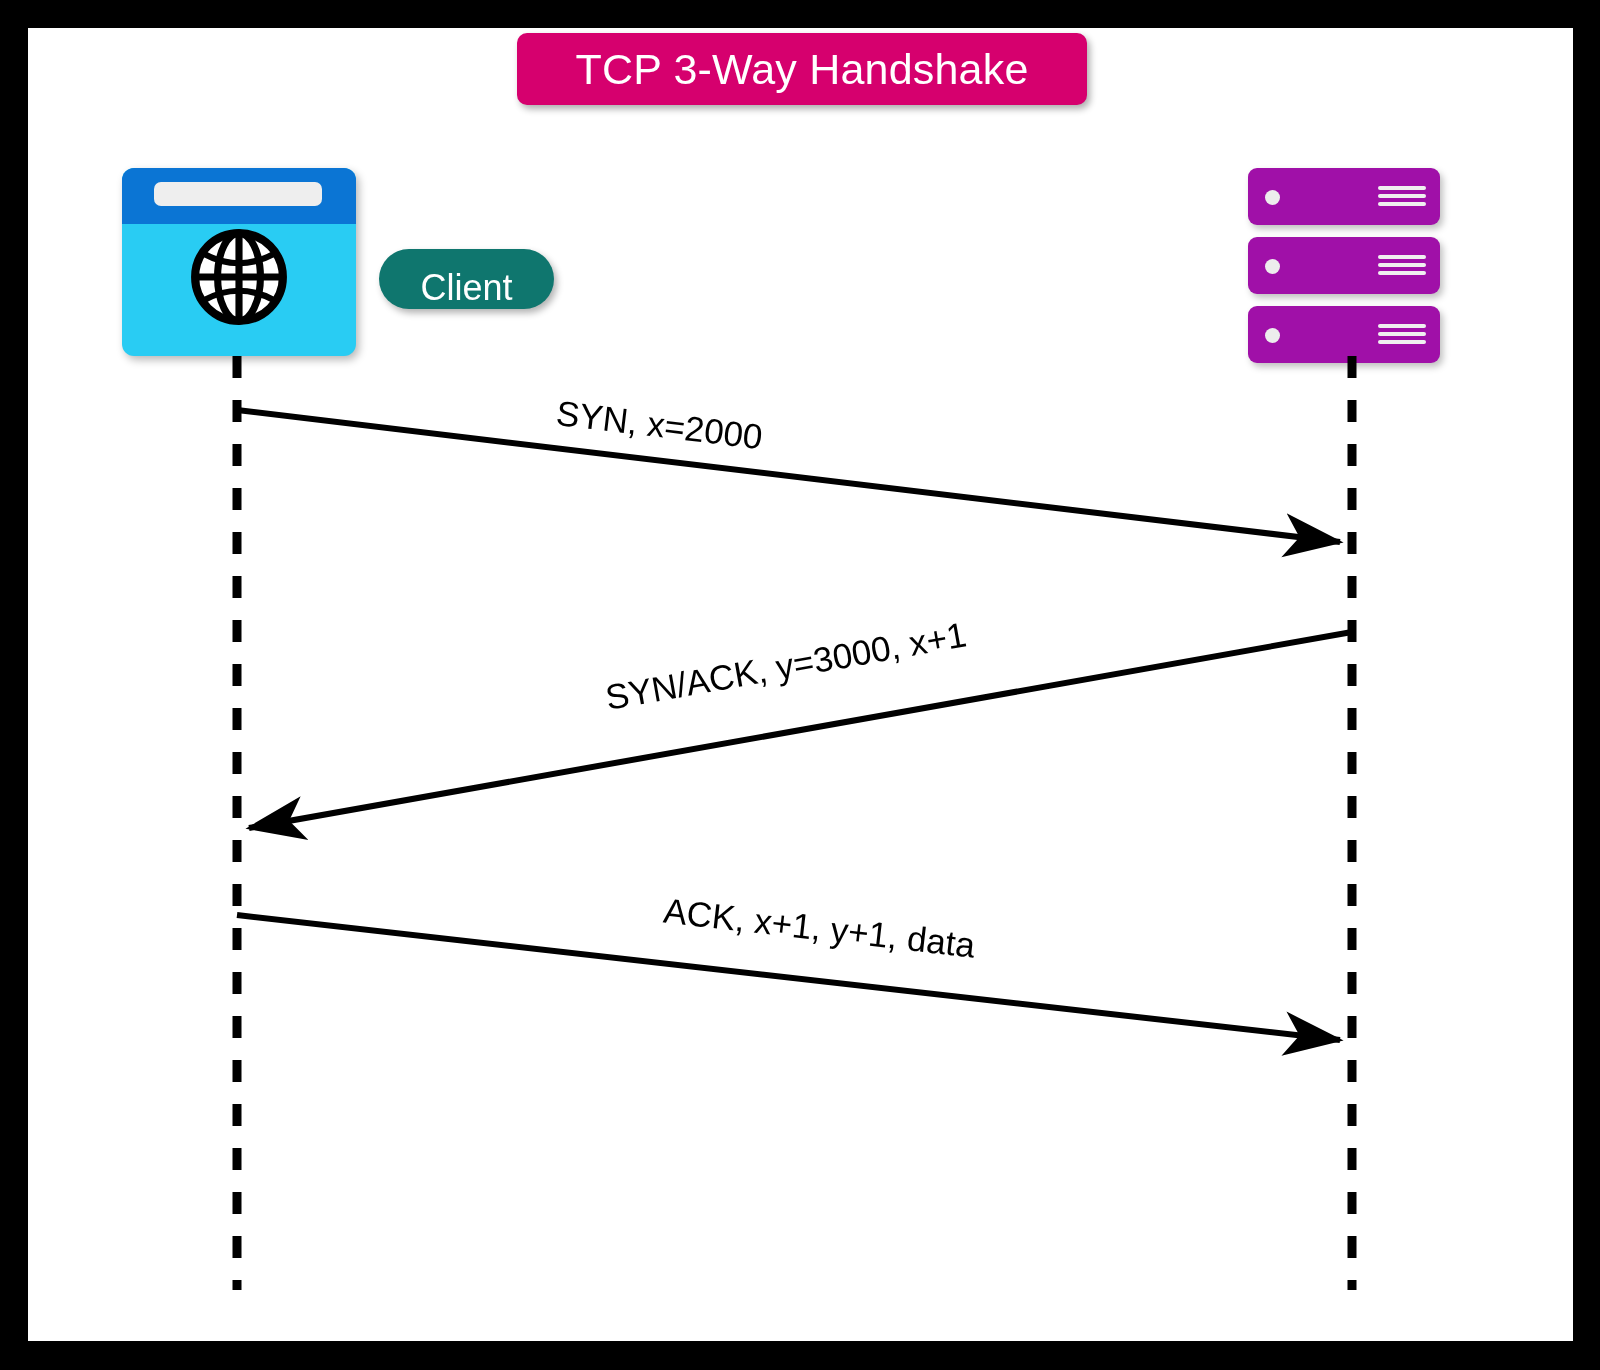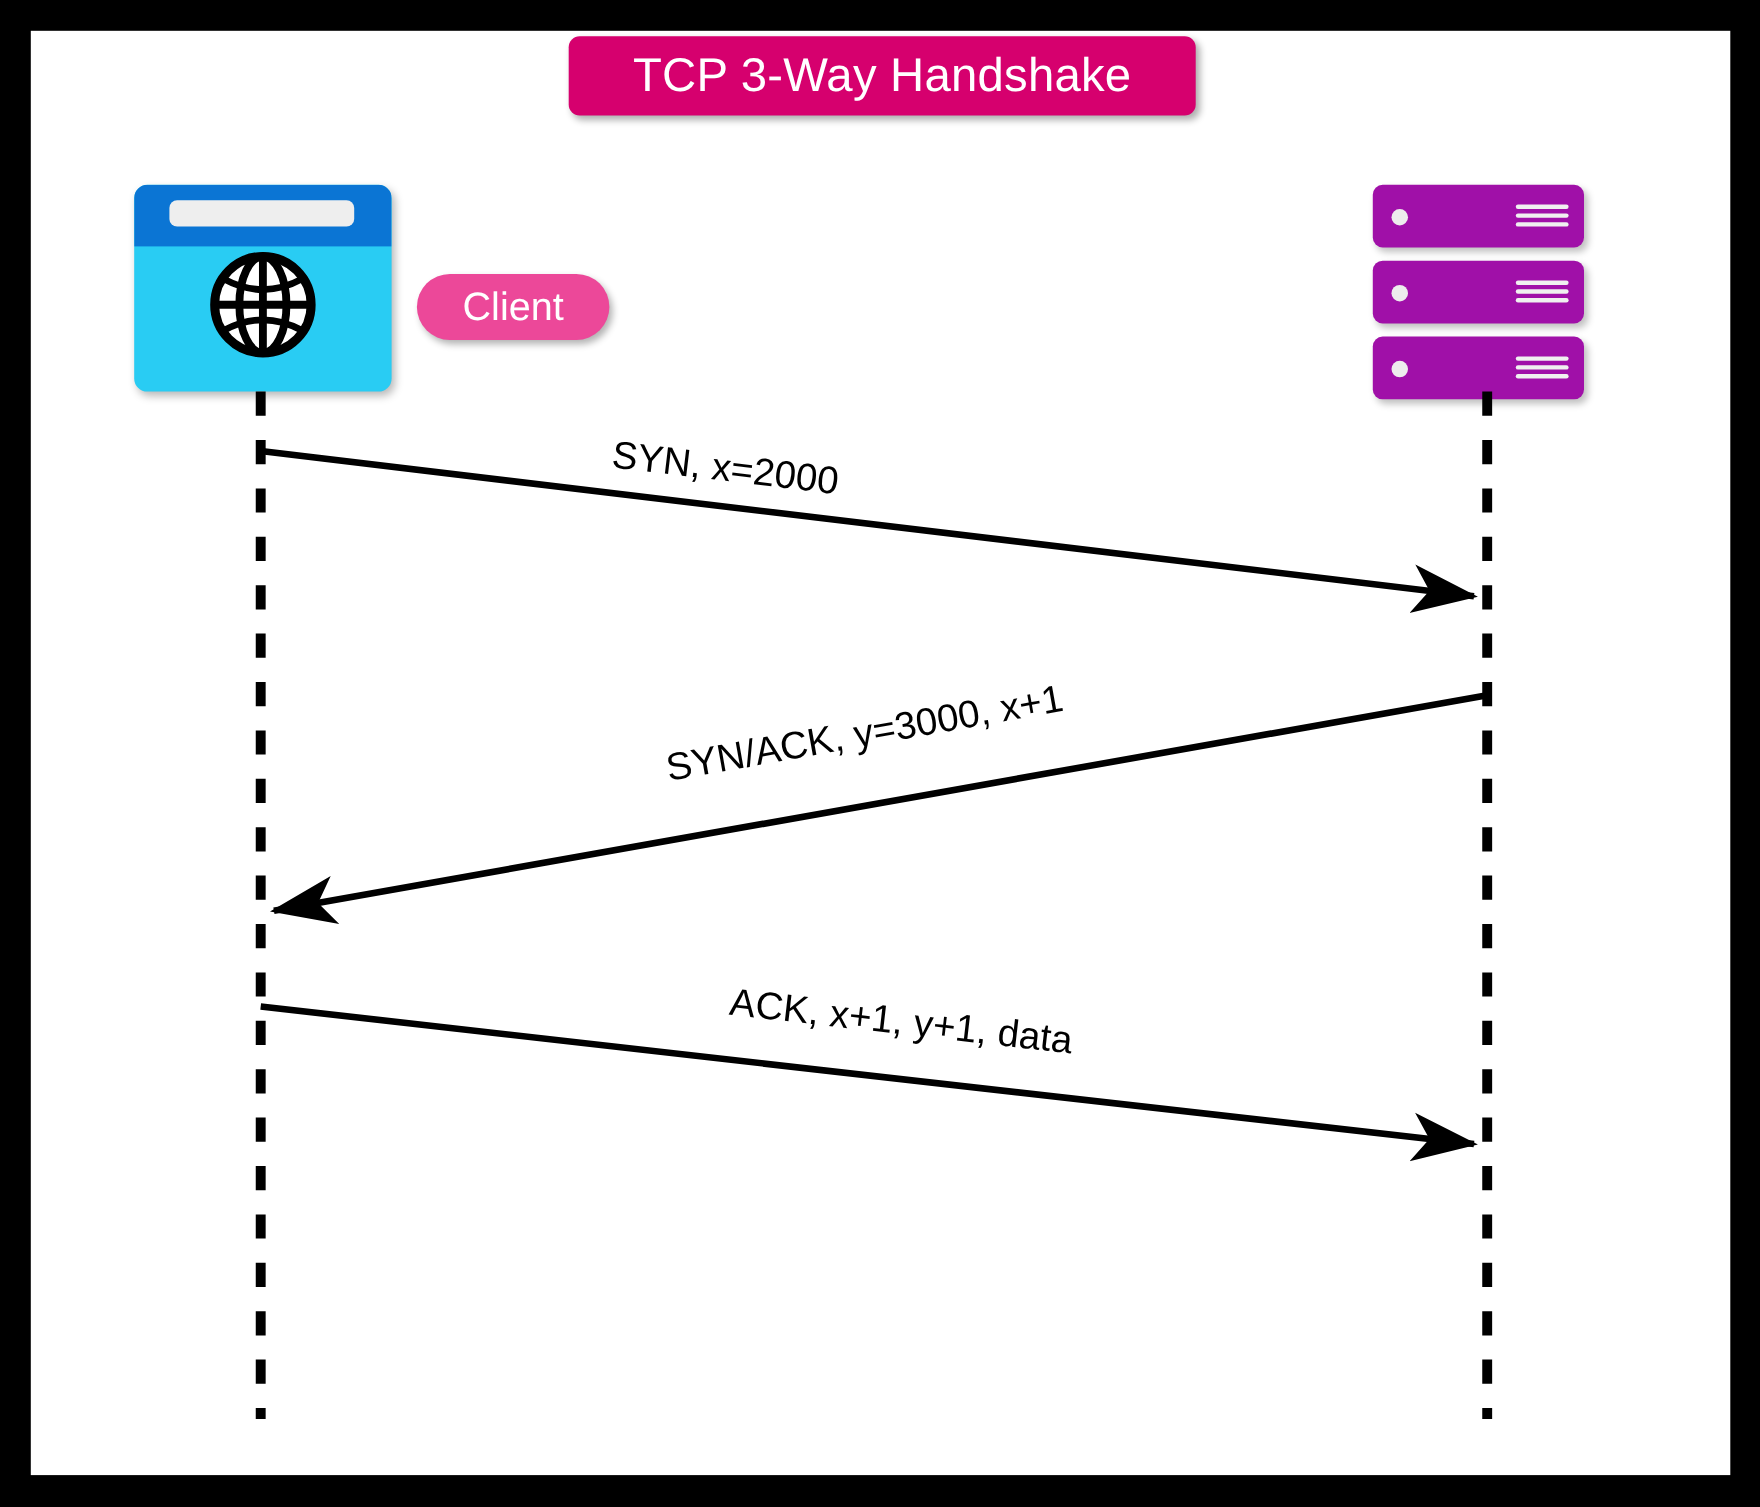--- a/index.html
+++ b/index.html
@@ -137,25 +137,25 @@
     border-radius: 2px;
   }
   #server-icon .vent.v1 { top: 0px; }
   #server-icon .vent.v2 { top: 8px; }
   #server-icon .vent.v3 { top: 16px; }
 
   
   .actor-pill {
     position: absolute;
     height: 60px;
-    background: #ec4899;
+    background: #0f766e;
     border-radius: 30px;
     box-shadow: 3px 4px 7px rgba(0,0,0,0.3);
     display: flex;
-    align-items: center;
+    align-items: flex-end;
     justify-content: center;
     padding: 0 30px;
     box-sizing: border-box;
   }
   .actor-pill .pill-text {
     color: #ffffff;
     font-size: 36px;
     font-weight: 400;
     white-space: nowrap;
     font-family: "Liberation Sans", sans-serif;

